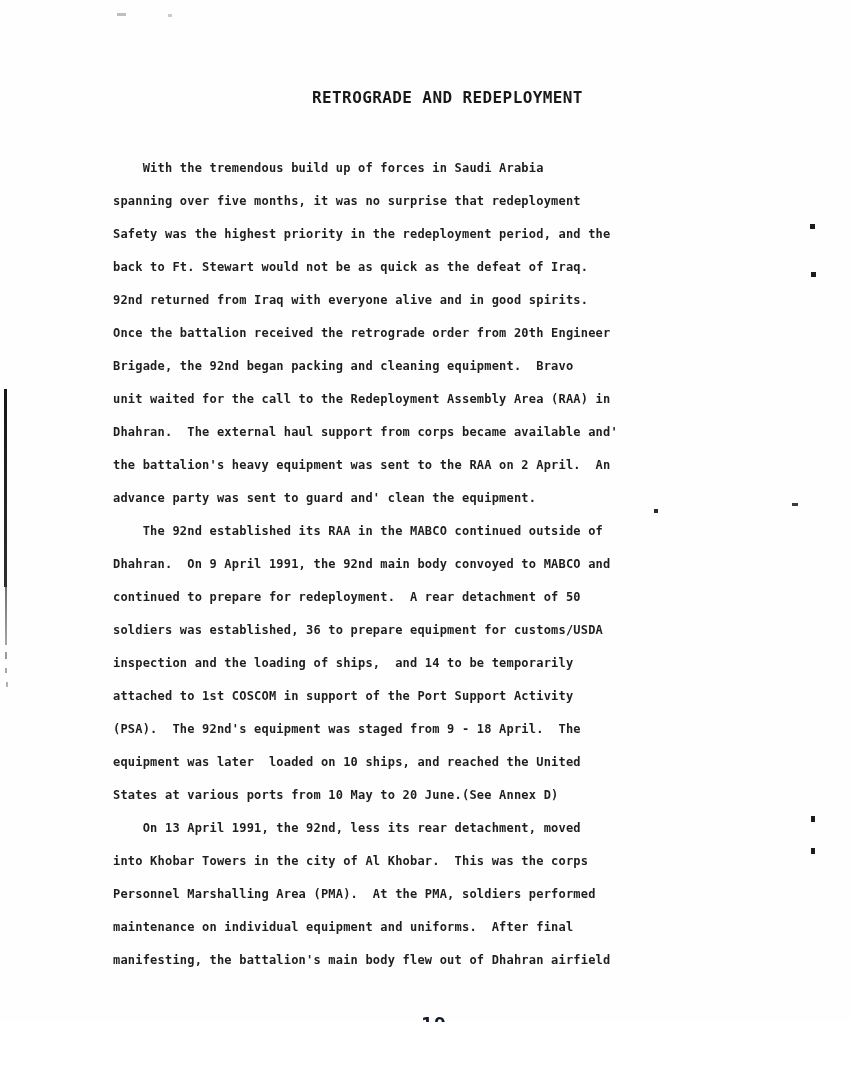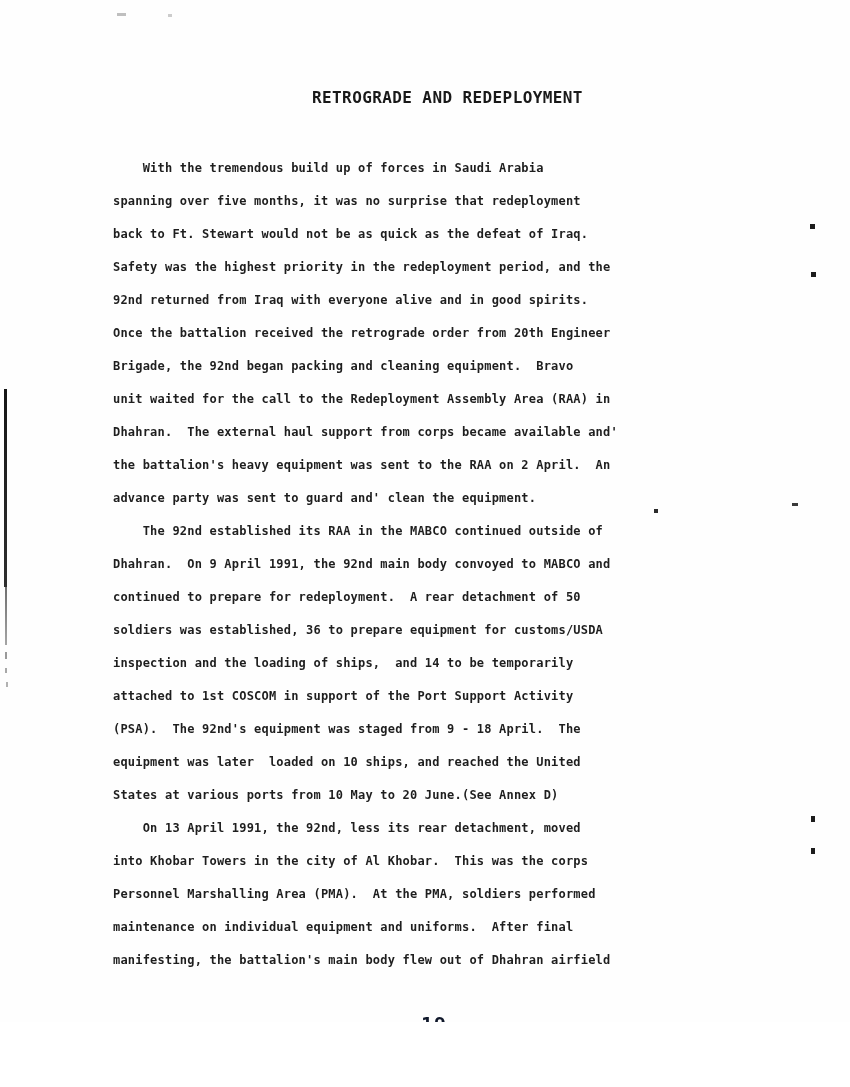--- a/index.html
+++ b/index.html
@@ -71,22 +71,22 @@
 <body>
 
 <div class="page">
 
   <div class="doc-title">RETROGRADE AND REDEPLOYMENT</div>
 
   <div class="doc-body">
       <div>
         <div class="line">    With the tremendous build up of forces in Saudi Arabia</div>
         <div class="line">spanning over five months, it was no surprise that redeployment</div>
+        <div class="line">Safety was the highest priority in the redeployment period, and the</div>
         <div class="line">back to Ft. Stewart would not be as quick as the defeat of Iraq.</div>
-        <div class="line">Safety was the highest priority in the redeployment period, and the</div>
         <div class="line">92nd returned from Iraq with everyone alive and in good spirits.</div>
         <div class="line">Once the battalion received the retrograde order from 20th Engineer</div>
         <div class="line">Brigade, the 92nd began packing and cleaning equipment.  Bravo</div>
         <div class="line">unit waited for the call to the Redeployment Assembly Area (RAA) in</div>
         <div class="line">Dhahran.  The external haul support from corps became available and'</div>
         <div class="line">the battalion's heavy equipment was sent to the RAA on 2 April.  An</div>
         <div class="line">advance party was sent to guard and' clean the equipment.</div>
       </div>
       <div>
         <div class="line">    The 92nd established its RAA in the MABCO continued outside of</div>

